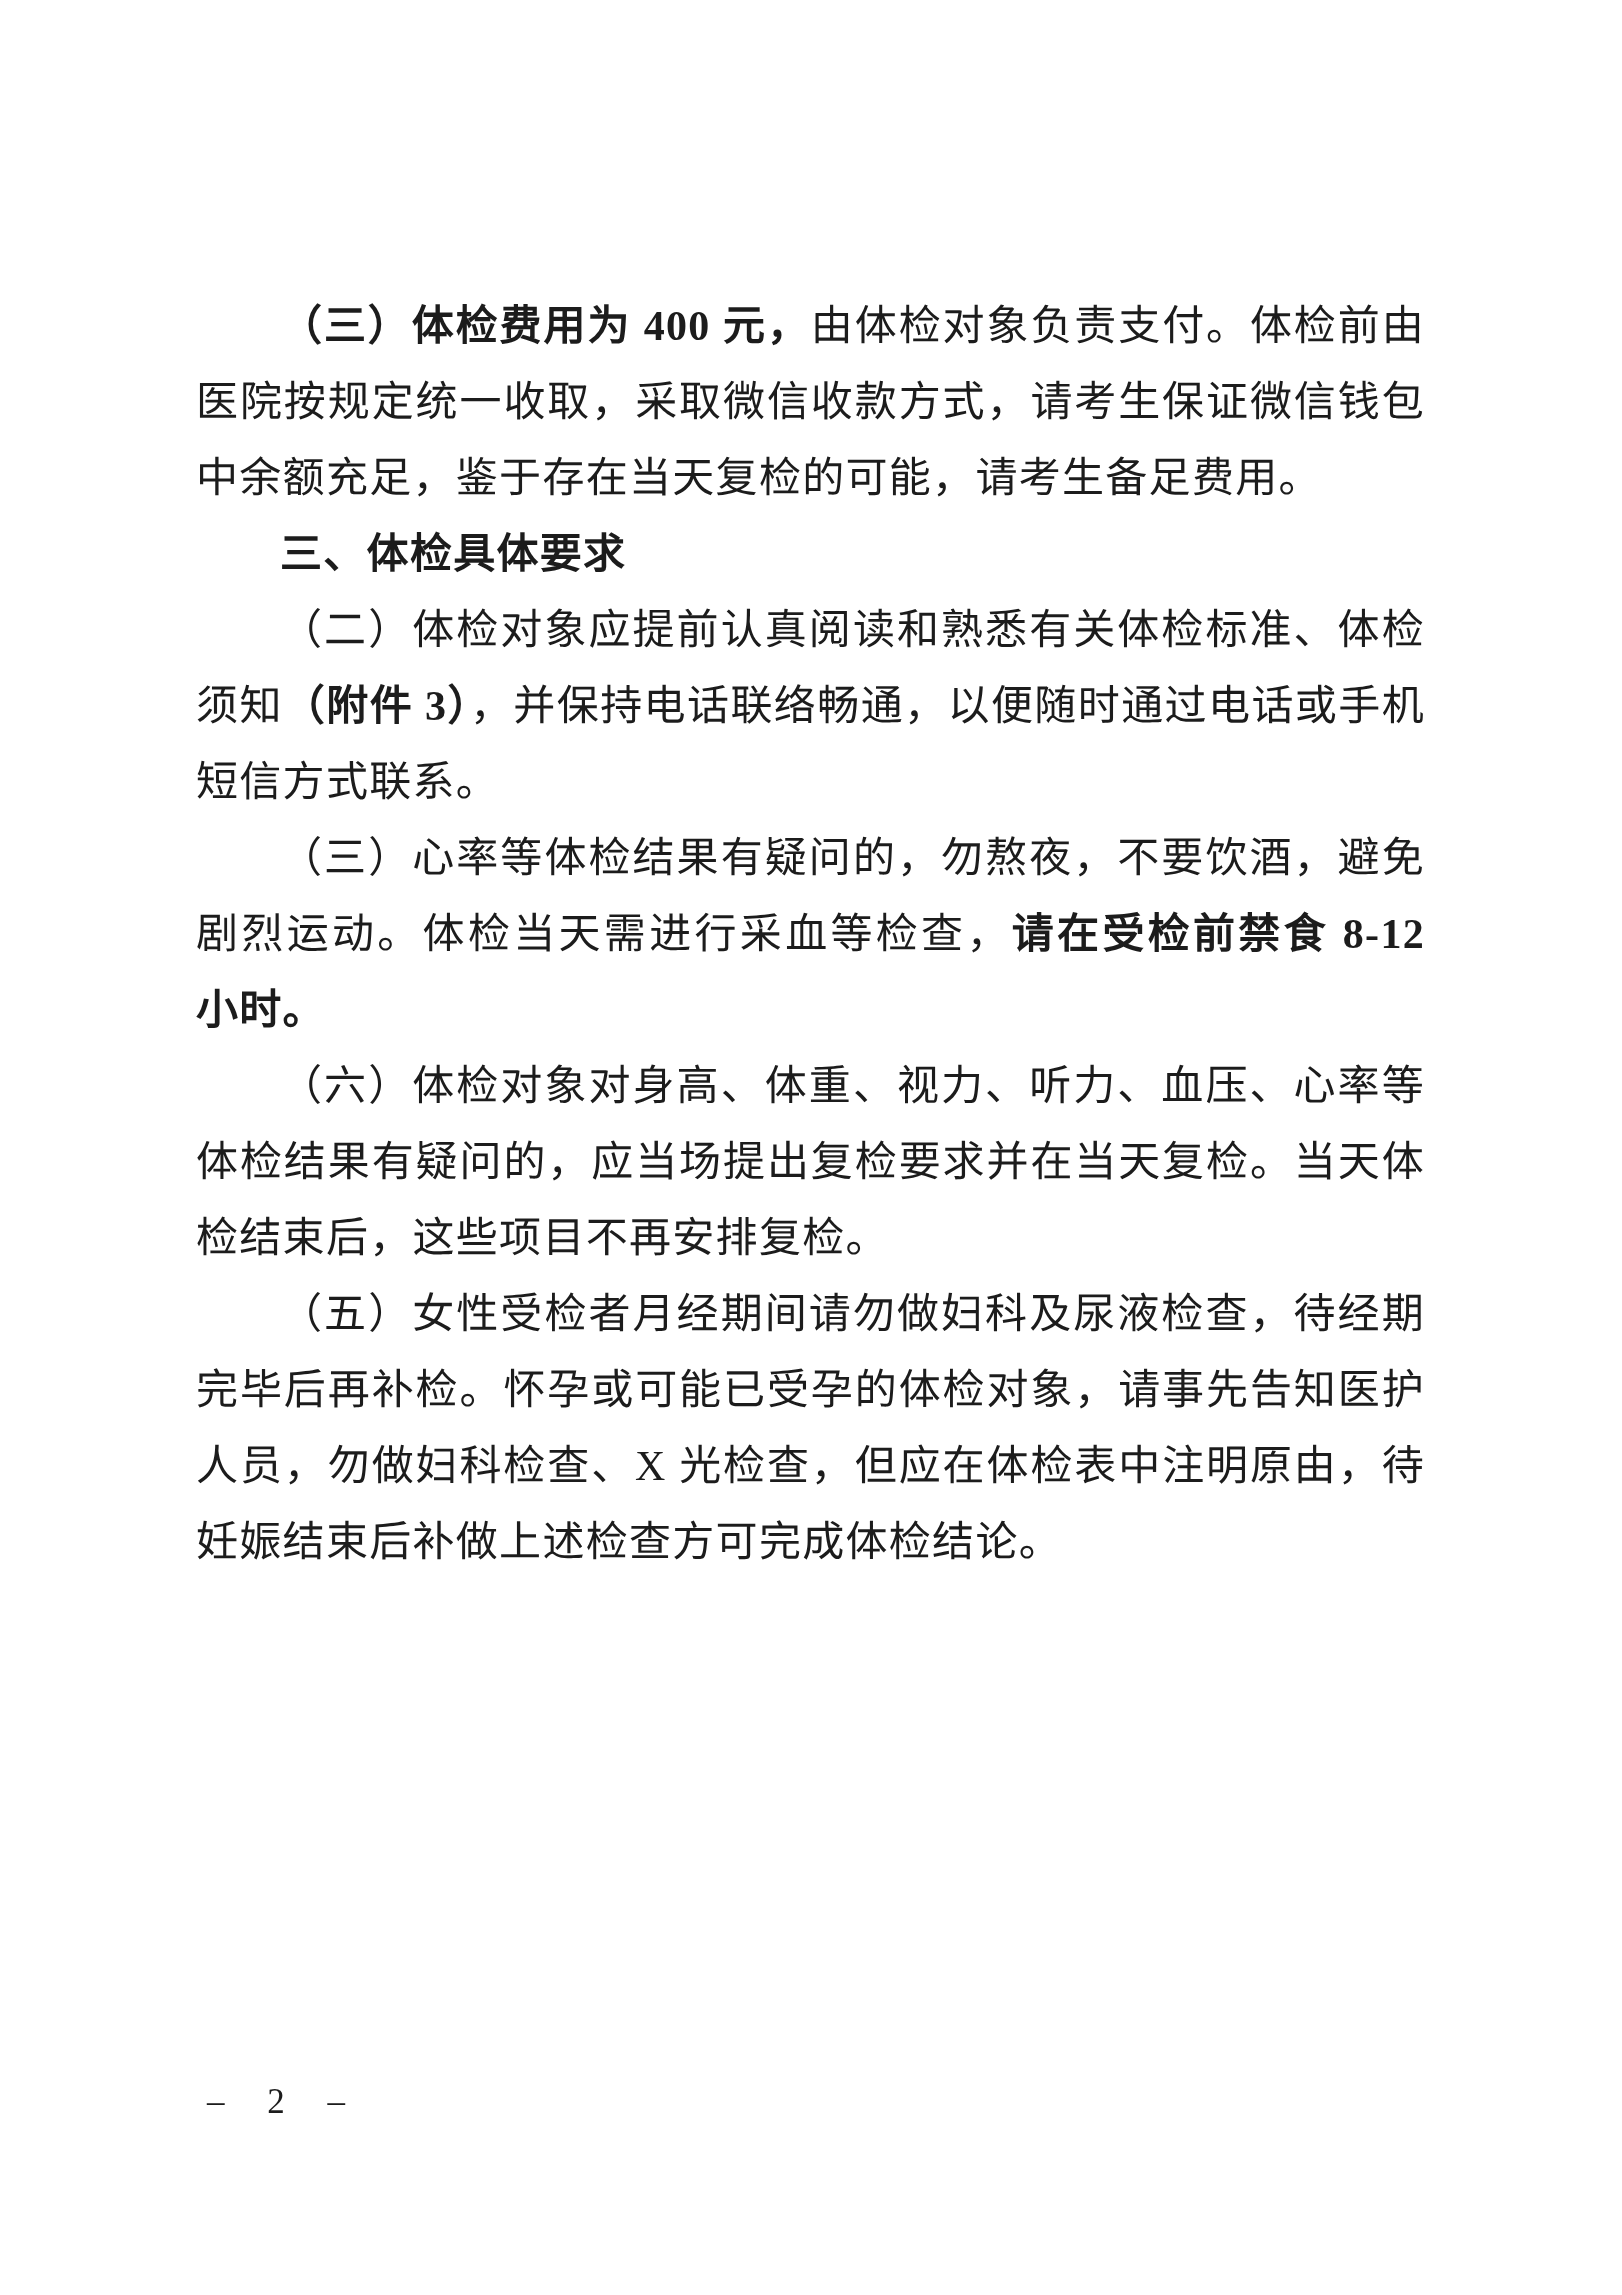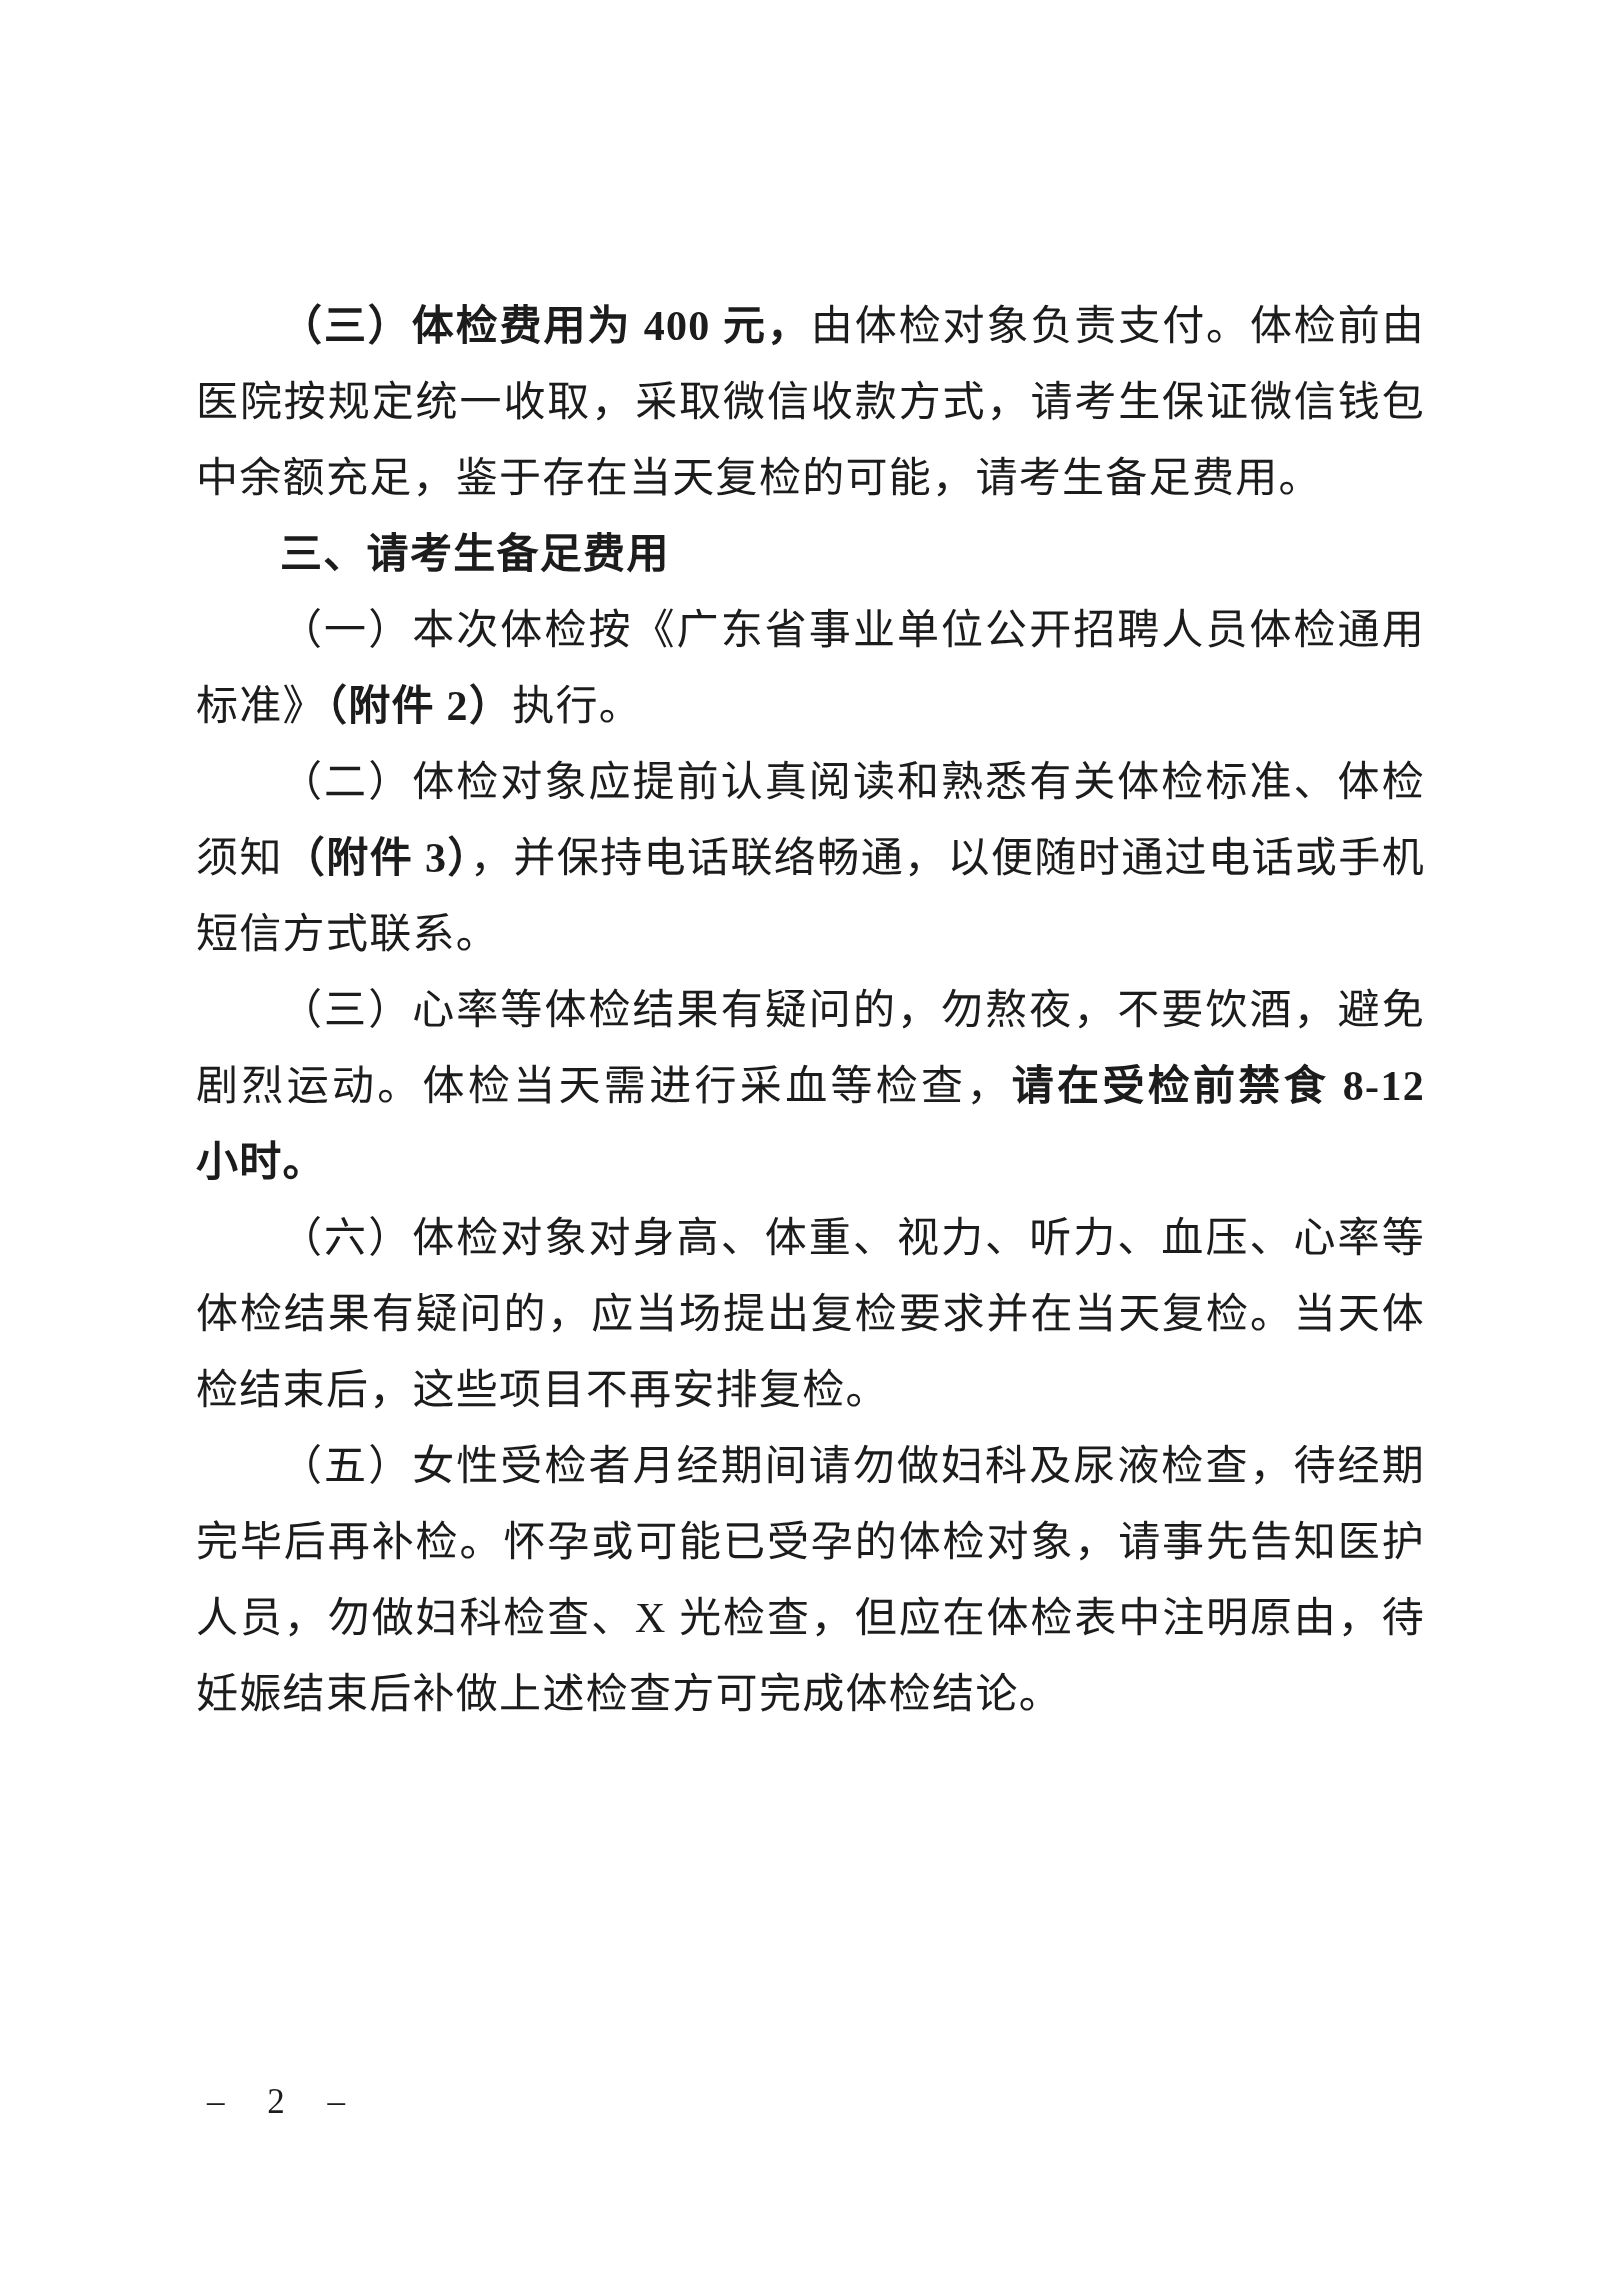--- a/index.html
+++ b/index.html
@@ -51,23 +51,22 @@
   }
 </style>
 </head>
 <body>
 
 <div class="page">
   <div class="content">
 
     <p class="para"><span class="bold">（三）体检费用为 400 元，</span><span>由体检对象负责支付。体检前由医院按规定统一收取，采取微信收款方式，请考生保证微信钱包中余额充足，鉴于存在当天复检的可能，请考生备足费用。</span></p>
 
-    <h2 class="heading">三、请考生备足费用</h2>
+    <h2 class="heading">三、体检具体要求</h2>
 
-    <p class="para"><span>（一）本次体检按《广东省事业单位公开招聘人员体检通用标准》</span><span class="bold">（附件 2）</span><span>执行。</span></p>
 
     <p class="para"><span>（二）体检对象应提前认真阅读和熟悉有关体检标准、体检须知</span><span class="bold">（附件 3）</span><span>，并保持电话联络畅通，以便随时通过电话或手机短信方式联系。</span></p>
 
     <p class="para"><span>（三）心率等体检结果有疑问的，勿熬夜，不要饮酒，避免剧烈运动。体检当天需进行采血等检查，</span><span class="bold">请在受检前禁食 8-12 小时。</span></p>
 
 
     <p class="para"><span>（六）体检对象对身高、体重、视力、听力、血压、心率等体检结果有疑问的，应当场提出复检要求并在当天复检。当天体检结束后，这些项目不再安排复检。</span></p>
 
     <p class="para"><span>（五）女性受检者月经期间请勿做妇科及尿液检查，待经期完毕后再补检。怀孕或可能已受孕的体检对象，请事先告知医护人员，勿做妇科检查、X 光检查，但应在体检表中注明原由，待妊娠结束后补做上述检查方可完成体检结论。</span></p>
 

